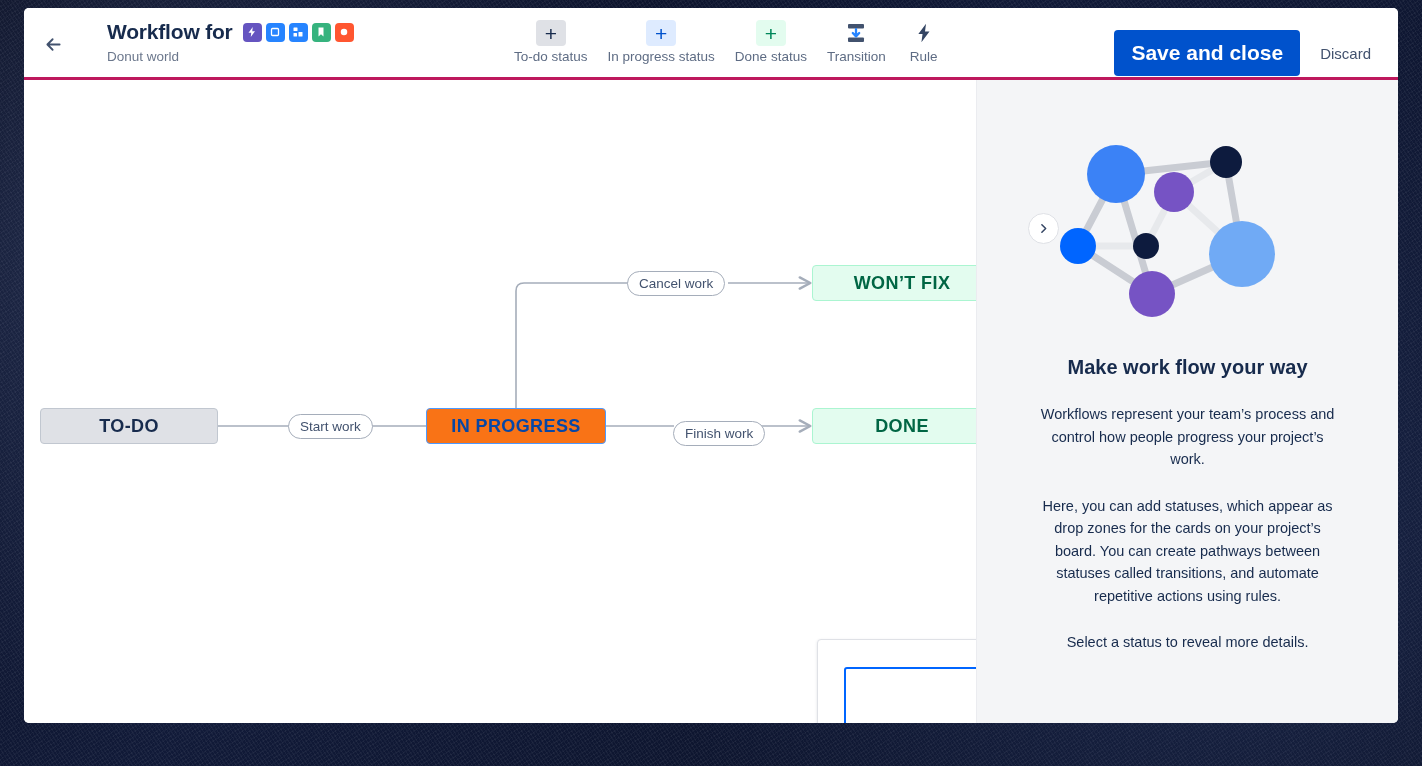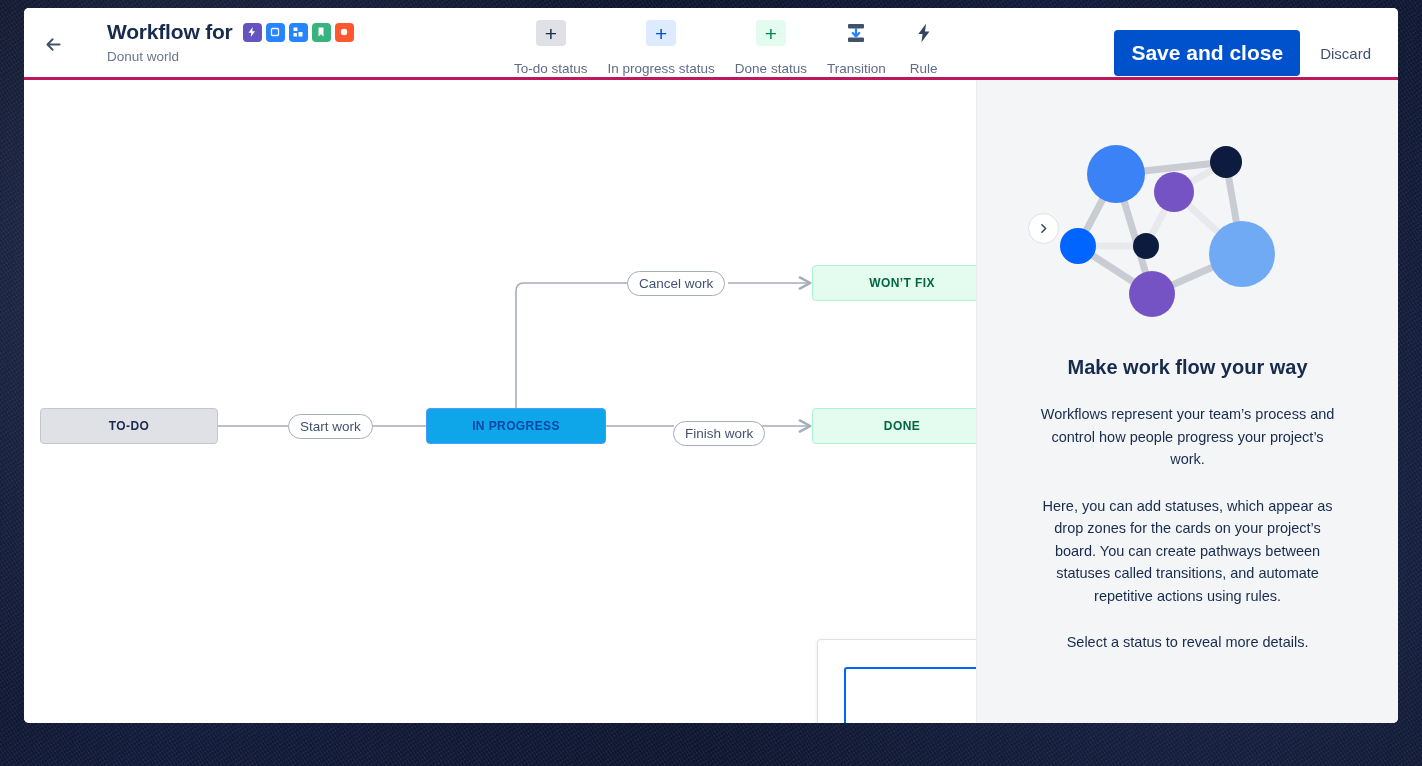--- a/index.html
+++ b/index.html
@@ -63,21 +63,21 @@
   }
   .tool-ico {
     width: 30px; height: 26px; border-radius: 4px;
     display: flex; align-items: center; justify-content: center;
     font-size: 21px; line-height: 1; font-weight: 400;
   }
   .tool-ico.todo  { background: #dfe1e6; color: #172b4d; }
   .tool-ico.prog  { background: #deebff; color: #0052cc; }
   .tool-ico.done  { background: #e3fcef; color: #00875a; }
   .tool-ico.plain { background: transparent; }
-  .tool-lbl { font-size: 13.5px; color: #5e6c84; margin-top: 15px; white-space: nowrap; }
+  .tool-lbl { font-size: 13.5px; color: #5e6c84; margin-top: 3px; white-space: nowrap; }
 
   .hdr-actions { position: absolute; right: 15px; top: 22px; display: flex; align-items: center; gap: 8px; }
   .btn-primary {
     background: #0052cc; color: #fff; border: none;
     font-size: 21px; font-weight: bold;
     padding: 11px 17px; border-radius: 4px; cursor: pointer;
     font-family: inherit;
   }
   .btn-subtle {
     background: transparent; color: #42526e; border: none;
@@ -85,25 +85,25 @@
     font-family: inherit;
   }
 
   
   .body { position: relative; height: 643px; display: flex; }
   .canvas { position: relative; width: 996px; height: 100%; background: #fff; overflow: hidden; }
 
   .node {
     position: absolute; height: 36px;
     display: flex; align-items: center; justify-content: center;
-    border-radius: 4px; font-size: 12px; font-weight: bold;
+    border-radius: 4px; font-size: 18px; font-weight: bold;
     letter-spacing: .4px; cursor: pointer; user-select: none;
   }
   .node.todo { background: #dfe1e6; border: 1px solid #c1c7d0; color: #172b4d; }
-  .node.prog { background: #0ea5e9; border: 1px solid #4c9aff; color: #0747a6; }
+  .node.prog { background: #f97316; border: 1px solid #4c9aff; color: #0747a6; }
   .node.done { background: #e3fcef; border: 1px solid #abf5d1; color: #006644; }
 
   .edge-label {
     position: absolute; height: 25px;
     display: flex; align-items: center; justify-content: center;
     padding: 0 11px; border: 1px solid #a5adba; background: #fff;
     border-radius: 13px; font-size: 13.5px; color: #42526e;
     white-space: nowrap; cursor: pointer; text-align: center;
   }
 

